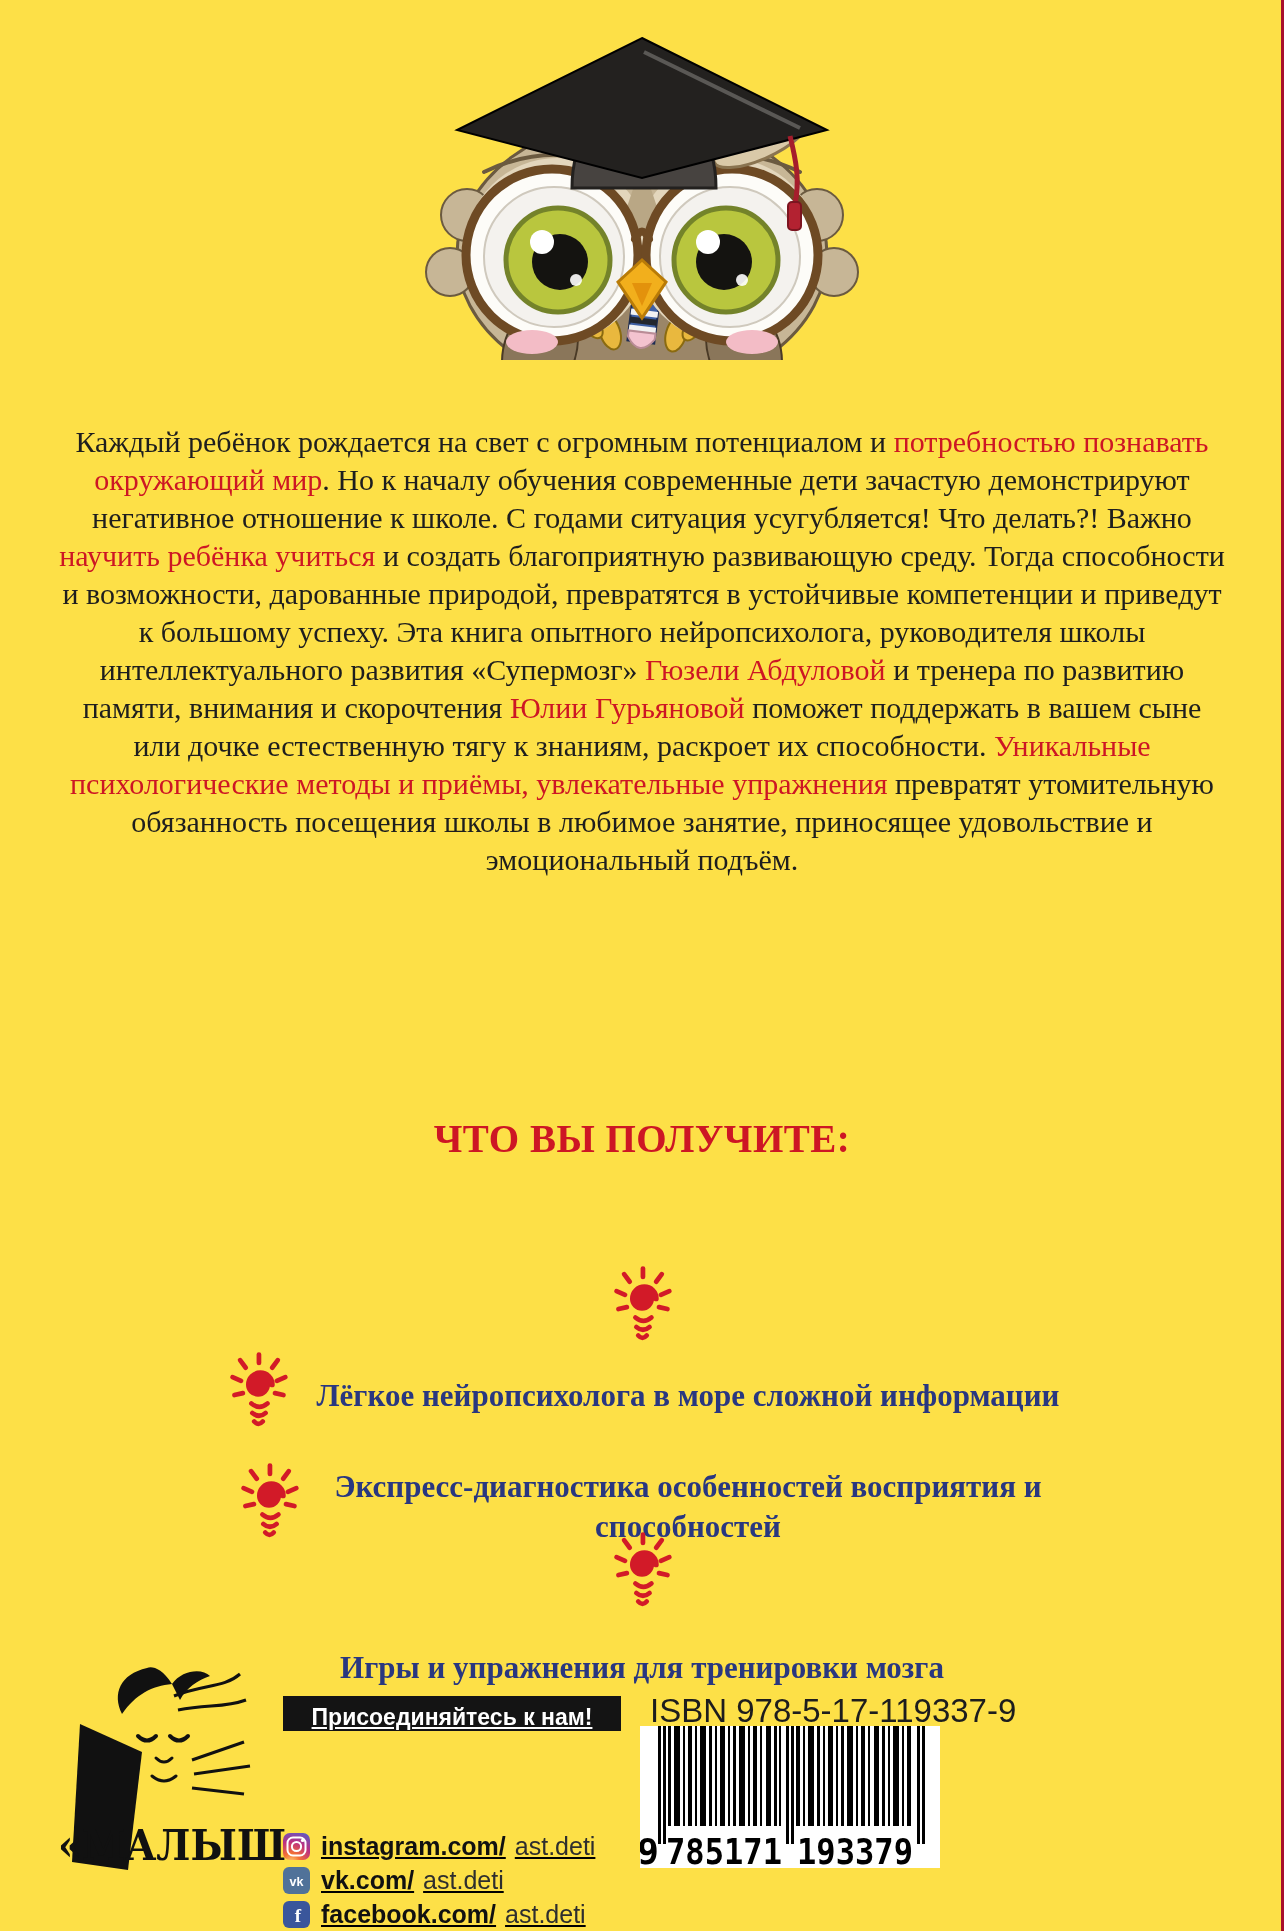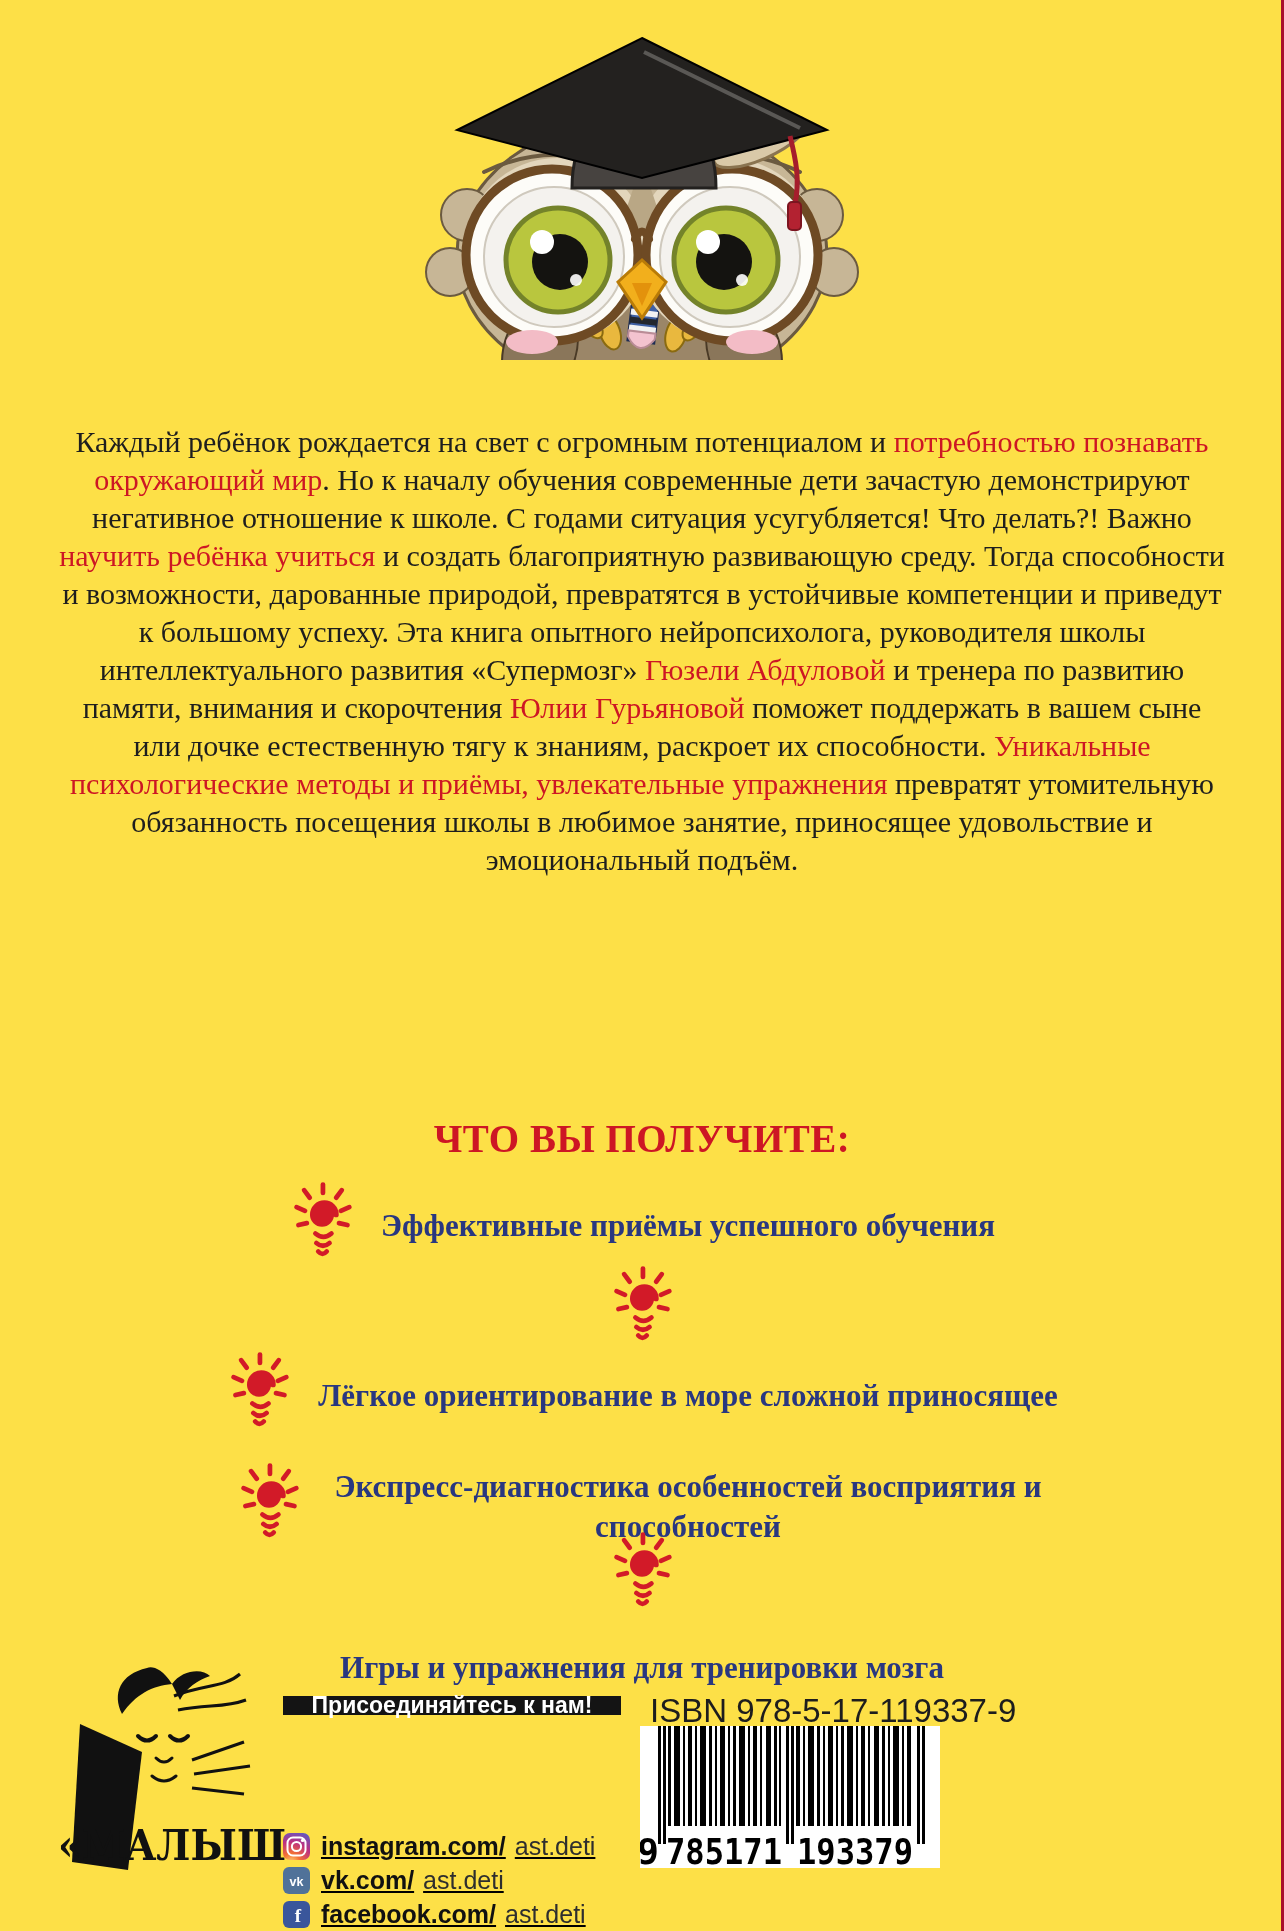--- a/index.html
+++ b/index.html
@@ -36,23 +36,23 @@
   #benefit-4{height:122px;}
   #benefit-4 .btxt{white-space:normal;max-width:720px;}
   #benefit-1{top:1170px;}
   #benefit-2{top:1254px;}
   #benefit-3{top:1340px;}
   #benefit-4{top:1446px;}
   #benefit-5{top:1553px;flex-direction:column;}
   
   #publisher-logo{position:absolute;left:52px;top:1662px;width:265px;height:225px;}
   #join-banner{
-    position:absolute;left:283px;top:1696px;width:338px;height:19px;
-    background:#141414;color:#ffffff;display:flex;align-items:center;justify-content:center;
-    font-family:"Liberation Sans",sans-serif;font-weight:bold;font-size:23px;
+    position:absolute;left:283px;top:1696px;width:338px;height:35px;
+    background:#141414;color:#ffffff;display:flex;align-items:flex-end;justify-content:center;
+    font-family:"Liberation Sans",sans-serif;font-weight:bold;font-size:23px;text-decoration:underline;
   }
   #social{position:absolute;left:283px;top:1830px;width:360px;text-decoration:underline;}
   .social-row{display:flex;align-items:center;height:33px;margin-bottom:1px;}
   .social-row .sicon{flex:0 0 27px;width:27px;height:27px;margin-right:11px;}
   .social-row .sdomain{
     font-family:"Liberation Sans",sans-serif;font-weight:bold;font-size:25px;color:#111111;
   }
   .social-row .shandle{
     font-family:"Liberation Sans",sans-serif;font-size:25px;color:#2e2e2e;margin-left:9px;
   }
@@ -128,38 +128,20 @@
     <polygon points="250,18 435,110 250,158 65,110" fill="#23211f" stroke="#000000" stroke-width="2"></polygon>
     <polyline points="252,32 408,108" fill="none" stroke="#5a5855" stroke-width="4"></polyline>
     <path d="M398 116 C 404 140 408 160 403 184" fill="none" stroke="#a51d2c" stroke-width="5"></path>
     <rect x="396" y="182" width="13" height="28" rx="4" fill="#b32231" stroke="#7c1520" stroke-width="2"></rect>
   </svg>
 
   <p id="intro"><span class="seg">Каждый ребёнок рождается на свет с огромным потенциалом и </span><span class="seg red">потребностью познавать окружающий мир</span><span class="seg">. Но к началу обучения современные дети зачастую демонстрируют негативное отношение к школе. С годами ситуация усугубляется! Что делать?! Важно </span><span class="seg red">научить ребёнка учиться</span><span class="seg"> и создать благоприятную развивающую среду. Тогда способности и возможности, дарованные природой, превратятся в устойчивые компетенции и приведут к большому успеху. Эта книга опытного нейропсихолога, руководителя школы интеллектуального развития «Супермозг» </span><span class="seg red">Гюзели Абдуловой</span><span class="seg"> и тренера по развитию памяти, внимания и скорочтения </span><span class="seg red">Юлии Гурьяновой</span><span class="seg"> поможет поддержать в вашем сыне или дочке естественную тягу к знаниям, раскроет их способности. </span><span class="seg red">Уникальные психологические методы и приёмы, увлекательные упражнения</span><span class="seg"> превратят утомительную обязанность посещения школы в любимое занятие, приносящее удовольствие и эмоциональный подъём.</span></p>
 
   <div id="benefits-heading">ЧТО ВЫ ПОЛУЧИТЕ:</div>
 
-  <div class="benefit" id="benefit-1">
-    <svg class="bulb" viewBox="0 0 70 96">
-      <g stroke="#d21a28" fill="none" stroke-linecap="round">
-        <path d="M36 4 l0 9" stroke-width="5"></path>
-          <path d="M16 10 l6 8" stroke-width="5"></path>
-        <path d="M56 10 l-6 8" stroke-width="5"></path>
-          <path d="M8 28 l9 4" stroke-width="5"></path>
-        <path d="M64 28 l-9 4" stroke-width="5"></path>
-          <path d="M10 47 l9 -2" stroke-width="5"></path>
-        <path d="M62 47 l-9 -2" stroke-width="5"></path>
-        <path d="M35 36 a2.5 2.5 0 0 1 5 0 a5 5 0 0 1 -10 0 a7.5 7.5 0 0 1 15 0 a10 10 0 0 1 -20 0 a12.5 12.5 0 0 1 25 0" stroke-width="5.5"></path>
-        <path d="M28 56 q8.5 7 17 0" stroke-width="5"></path>
-          <path d="M29 66 q7 6 14 0" stroke-width="5"></path>
-        <path d="M31 75 q4.5 5 9 0" stroke-width="5"></path>
-      </g>
-    </svg>
-    <span class="btxt">Эффективные приёмы успешного обучения</span>
-  </div>
   <div class="benefit" id="benefit-2">
     <svg class="bulb" viewBox="0 0 70 96">
       <g stroke="#d21a28" fill="none" stroke-linecap="round">
         <path d="M36 4 l0 9" stroke-width="5"></path>
           <path d="M16 10 l6 8" stroke-width="5"></path>
         <path d="M56 10 l-6 8" stroke-width="5"></path>
           <path d="M8 28 l9 4" stroke-width="5"></path>
         <path d="M64 28 l-9 4" stroke-width="5"></path>
           <path d="M10 47 l9 -2" stroke-width="5"></path>
         <path d="M62 47 l-9 -2" stroke-width="5"></path>
@@ -179,21 +161,21 @@
           <path d="M8 28 l9 4" stroke-width="5"></path>
         <path d="M64 28 l-9 4" stroke-width="5"></path>
           <path d="M10 47 l9 -2" stroke-width="5"></path>
         <path d="M62 47 l-9 -2" stroke-width="5"></path>
         <path d="M35 36 a2.5 2.5 0 0 1 5 0 a5 5 0 0 1 -10 0 a7.5 7.5 0 0 1 15 0 a10 10 0 0 1 -20 0 a12.5 12.5 0 0 1 25 0" stroke-width="5.5"></path>
         <path d="M28 56 q8.5 7 17 0" stroke-width="5"></path>
           <path d="M29 66 q7 6 14 0" stroke-width="5"></path>
         <path d="M31 75 q4.5 5 9 0" stroke-width="5"></path>
       </g>
     </svg>
-    <span class="btxt">Лёгкое ориентирование в море сложной приносящее</span>
+    <span class="btxt">Лёгкое нейропсихолога в море сложной информации</span>
   </div>
   <div class="benefit" id="benefit-4">
     <svg class="bulb" viewBox="0 0 70 96">
       <g stroke="#d21a28" fill="none" stroke-linecap="round">
         <path d="M36 4 l0 9" stroke-width="5"></path>
           <path d="M16 10 l6 8" stroke-width="5"></path>
         <path d="M56 10 l-6 8" stroke-width="5"></path>
           <path d="M8 28 l9 4" stroke-width="5"></path>
         <path d="M64 28 l-9 4" stroke-width="5"></path>
           <path d="M10 47 l9 -2" stroke-width="5"></path>

